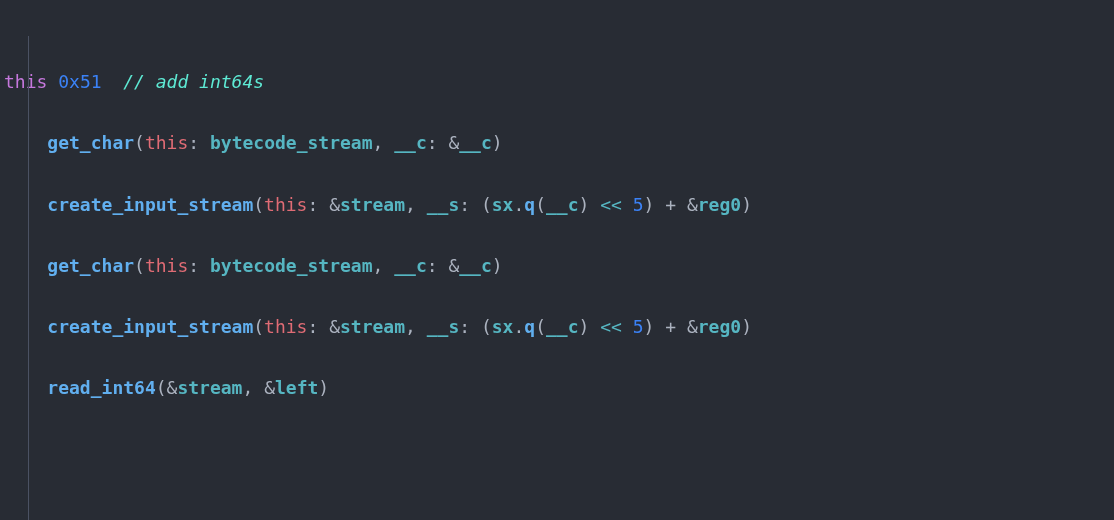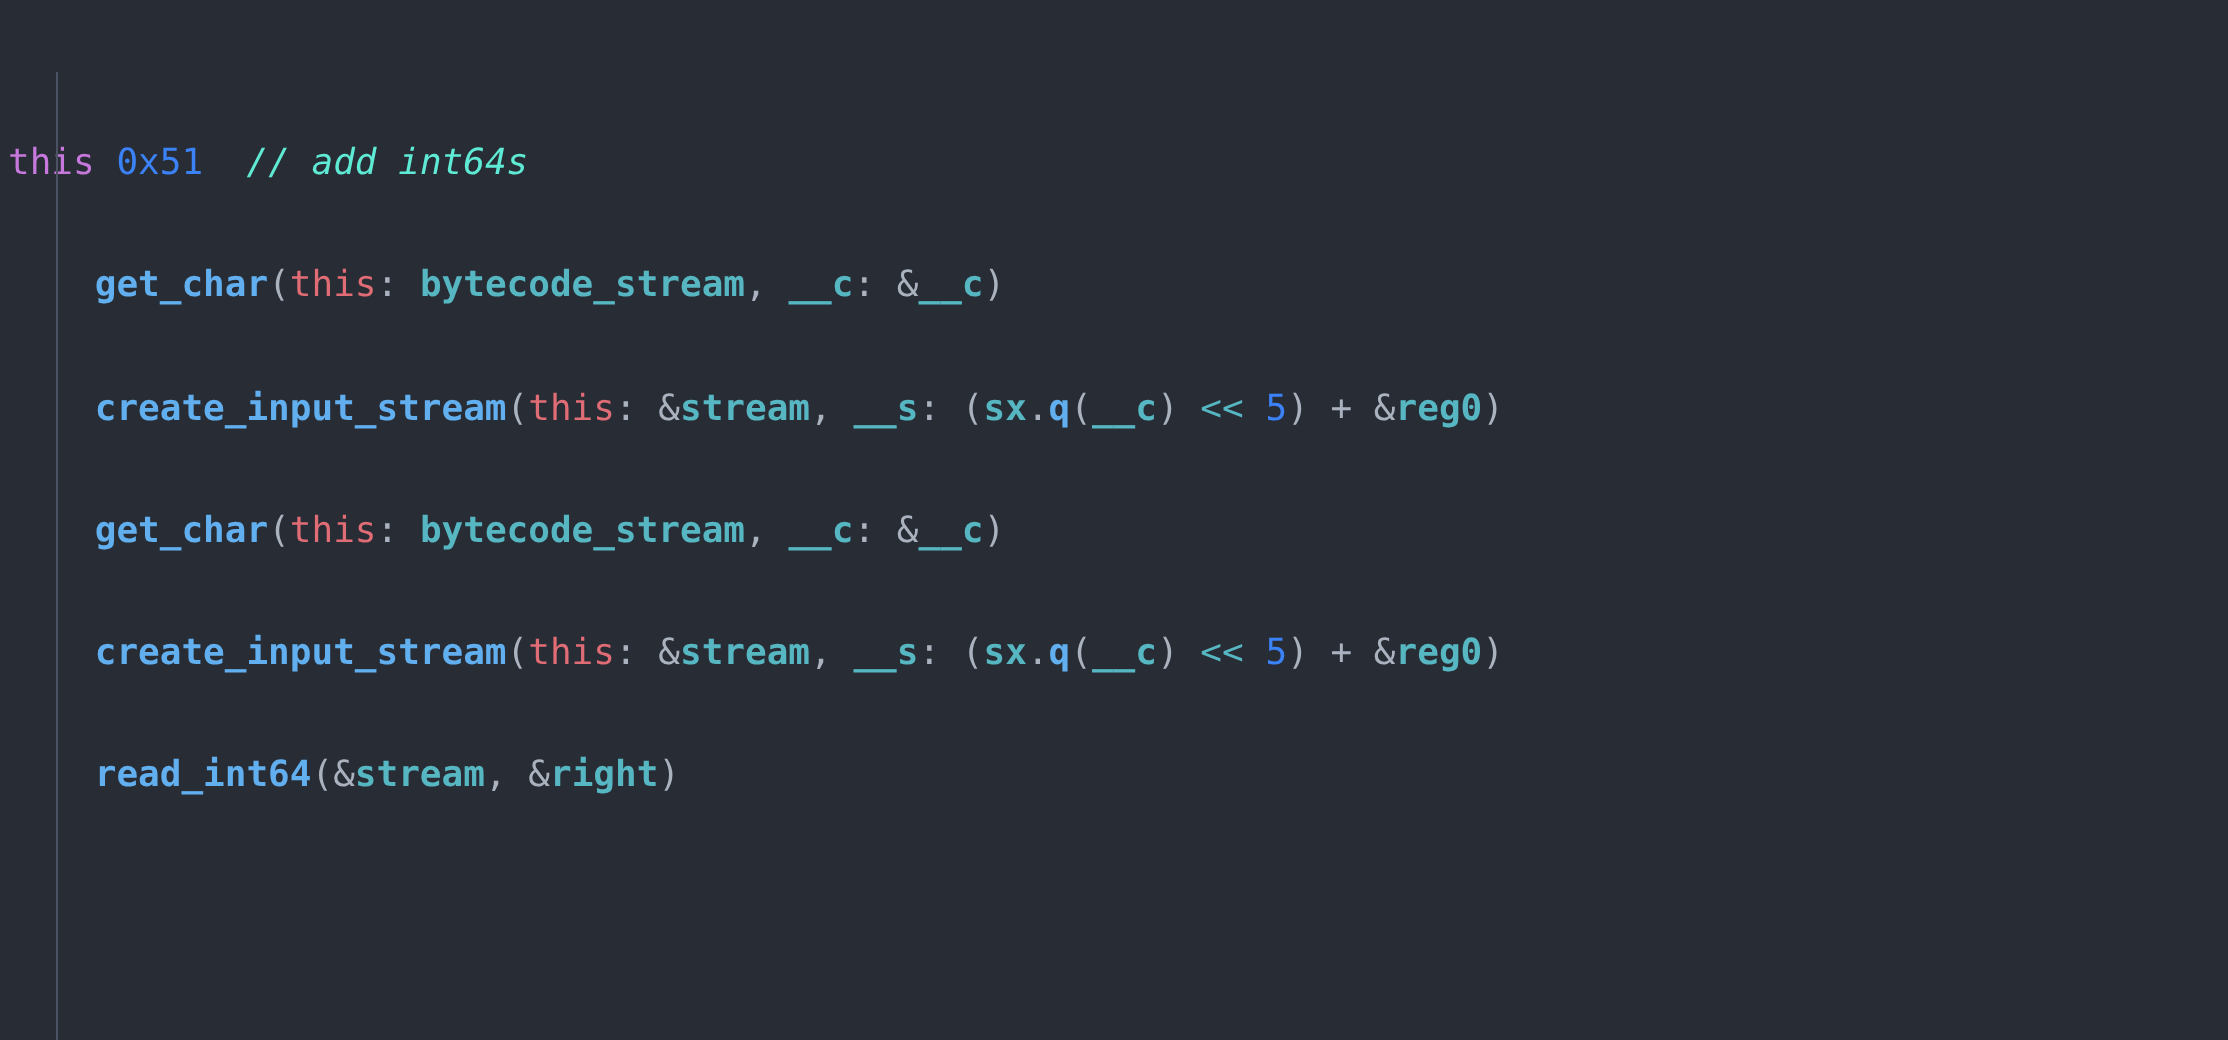--- a/index.html
+++ b/index.html
@@ -44,21 +44,21 @@
 </head>
 <body>
 
 <div class="code">
 <div class="indent-bar"></div>
 <span class="line"><span class="kw">this</span> <span class="num">0x51</span>  <span class="comment">// add int64s</span></span>
 <span class="line">    <span class="fn">get_char</span>(<span class="param">this</span>: <span class="type">bytecode_stream</span>, <span class="type">__c</span>: <span class="plain">&amp;</span><span class="type">__c</span>)</span>
 <span class="line">    <span class="fn">create_input_stream</span>(<span class="param">this</span>: <span class="plain">&amp;</span><span class="type">stream</span>, <span class="type">__s</span>: (<span class="type">sx</span><span class="plain">.</span><span class="fn">q</span>(<span class="type">__c</span>) <span class="opcol">&lt;&lt;</span> <span class="num">5</span>) <span class="plain">+</span> <span class="plain">&amp;</span><span class="type">reg0</span>)</span>
 <span class="line">    <span class="fn">get_char</span>(<span class="param">this</span>: <span class="type">bytecode_stream</span>, <span class="type">__c</span>: <span class="plain">&amp;</span><span class="type">__c</span>)</span>
 <span class="line">    <span class="fn">create_input_stream</span>(<span class="param">this</span>: <span class="plain">&amp;</span><span class="type">stream</span>, <span class="type">__s</span>: (<span class="type">sx</span><span class="plain">.</span><span class="fn">q</span>(<span class="type">__c</span>) <span class="opcol">&lt;&lt;</span> <span class="num">5</span>) <span class="plain">+</span> <span class="plain">&amp;</span><span class="type">reg0</span>)</span>
-<span class="line">    <span class="fn">read_int64</span>(<span class="plain">&amp;</span><span class="type">stream</span>, <span class="plain">&amp;</span><span class="type">right</span>)</span>
+<span class="line">    <span class="fn">read_int64</span>(<span class="plain">&amp;</span><span class="type">stream</span>, <span class="plain">&amp;</span><span class="type">left</span>)</span>
 
 
 
 
 
 
 
 
 </div>
 

